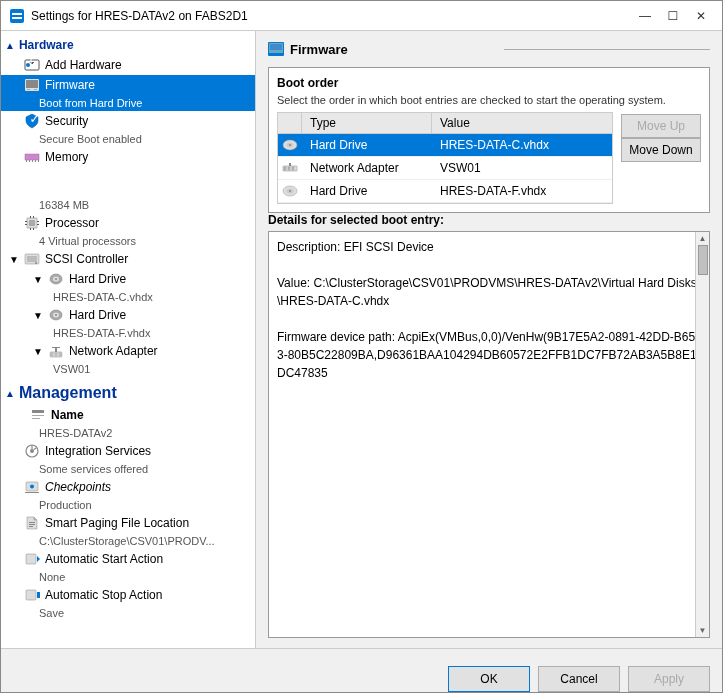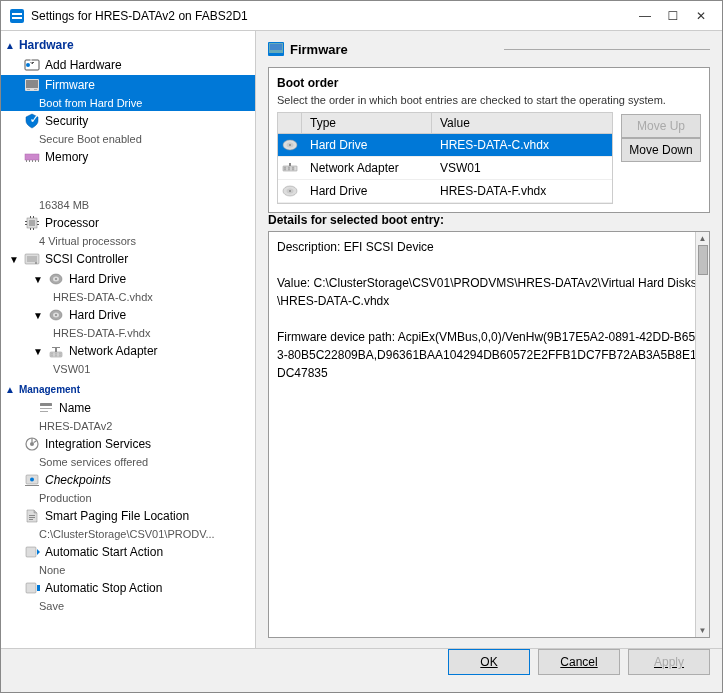--- a/index.html
+++ b/index.html
@@ -39,21 +39,21 @@
     .boot-row-icon { width: 24px; display: flex; align-items: center; justify-content: center; flex-shrink: 0; padding: 4px 0; }
     .boot-row-type { width: 130px; padding: 4px 8px; font-size: 12px; }
     .boot-row-value { flex: 1; padding: 4px 8px; font-size: 12px; }
     .move-buttons { display: flex; flex-direction: column; justify-content: flex-start; padding-top: 2px; }
     .move-btn { width: 80px; height: 24px; background: #e1e1e1; border: 1px solid #adadad; font-size: 12px; cursor: pointer; display: flex; align-items: center; justify-content: center; color: #000; }
     .move-btn:disabled { color: #aaa; cursor: default; }
     .details-section { flex: 1; display: flex; flex-direction: column; min-height: 0; }
     .details-label { font-size: 12px; font-weight: bold; margin-bottom: 4px; }
     .details-box { flex: 1; border: 1px solid #999; background: #fff; overflow-y: auto; padding: 6px 8px; min-height: 0; position: relative; }
     .details-text { font-size: 12px; color: #000; line-height: 1.5; word-break: break-all; }
-    .bottom-bar { height: 44px; background: #f0f0f0; border-top: 1px solid #ccc; display: flex; align-items: flex-start; justify-content: flex-end; padding: 0 12px; gap: 8px; text-decoration: underline; }
+    .bottom-bar { height: 44px; background: #f0f0f0; border-top: 1px solid #ccc; display: flex; align-items: flex-end; justify-content: flex-end; padding: 0 12px; gap: 8px; }
     .bottom-btn { width: 82px; height: 26px; background: #e1e1e1; border: 1px solid #adadad; font-size: 12px; cursor: pointer; display: flex; align-items: center; justify-content: center; color: #000; }
     .bottom-btn.primary { background: #e1e1e1; border: 1px solid #0078d7; }
     .bottom-btn.disabled { color: #aaa; cursor: default; }
     .indent1 { padding-left: 20px; }
     .indent2 { padding-left: 38px; }
   </style>
 </head>
 <body>
 
 <div class="window">
@@ -217,24 +217,24 @@
           </svg>
         </span>
         <span class="item-label">Network Adapter</span>
       </div>
       <div class="sidebar-item" style="padding-left:52px;">
         <span style="color:#555; font-size:11px;">VSW01</span>
       </div>
 
       <div class="sidebar-section-header" style="margin-top:4px;">
         <span class="collapse-icon">▲</span>
-        <span style="color:#003399; font-weight:bold; font-size:10px;">Management</span>
-      </div>
-
-      <div class="sidebar-item indent1" style="padding-left:36px;">
+        <span style="color:#003399; font-weight:bold; font-size:16px;">Management</span>
+      </div>
+
+      <div class="sidebar-item indent1" style="padding-left:28px;font-weight:bold;">
         <span class="item-icon">
           <svg width="16" height="16" viewBox="0 0 16 16">
             <rect x="2" y="3" width="12" height="3" rx="0.5" fill="#888"></rect>
             <rect x="2" y="8" width="12" height="1" fill="#aaa"></rect>
             <rect x="2" y="11" width="8" height="1" fill="#aaa"></rect>
           </svg>
         </span>
         <span class="item-label">Name</span>
       </div>
       <div class="sidebar-item" style="padding-left:38px;">

